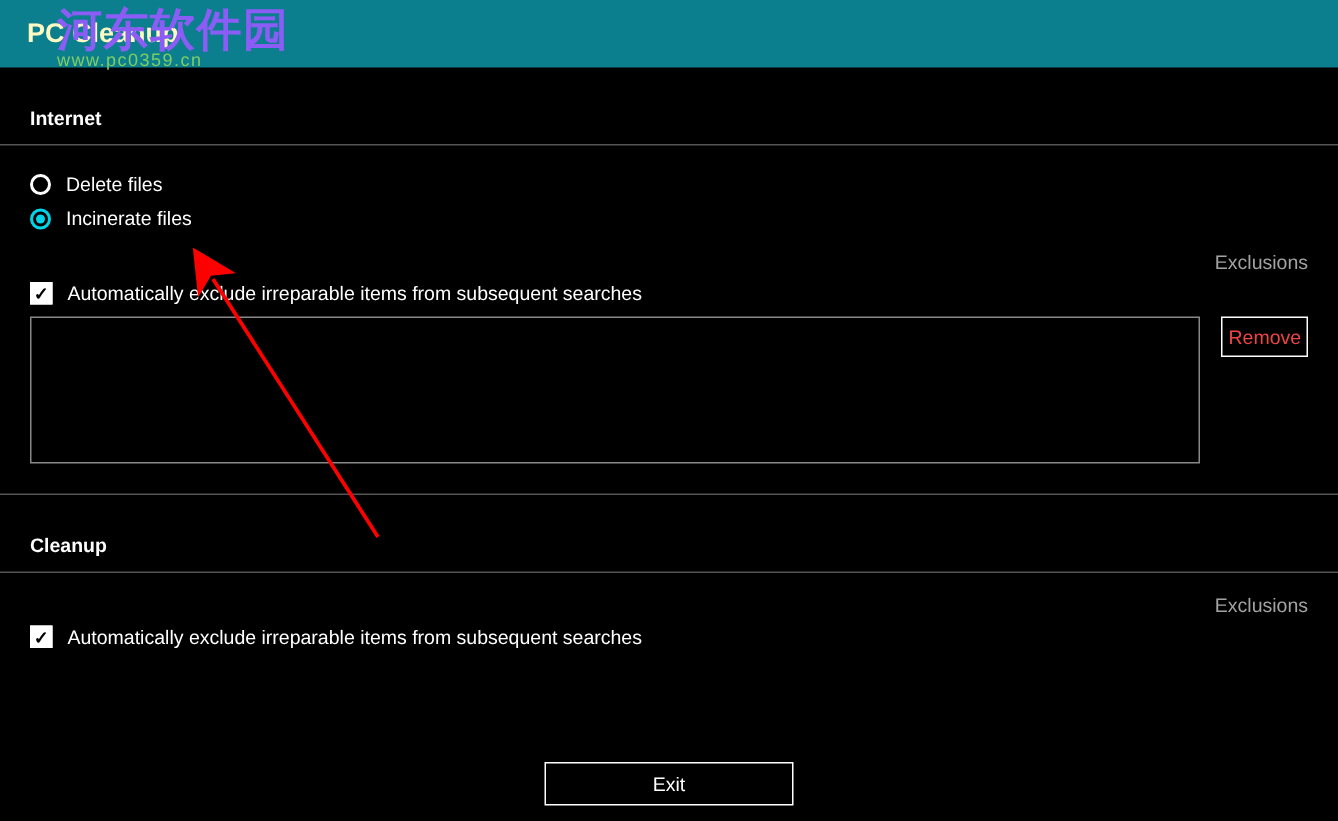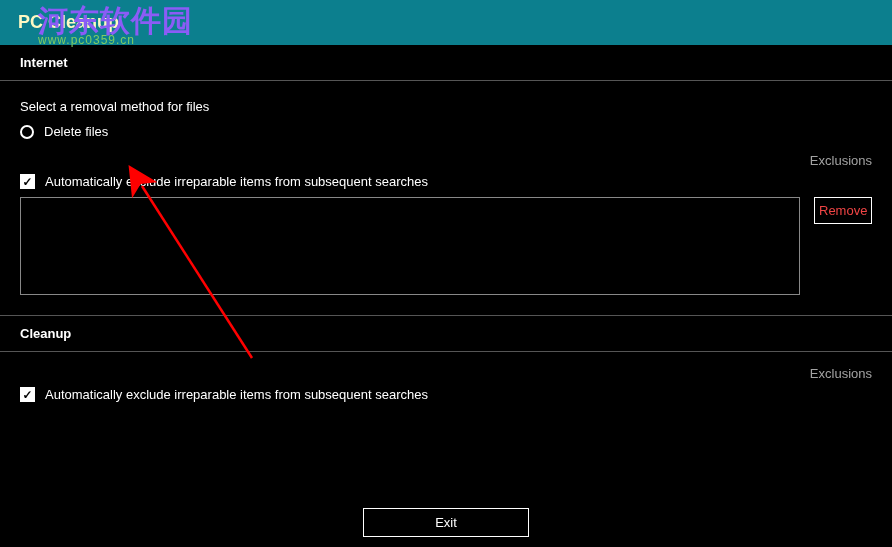--- a/index.html
+++ b/index.html
@@ -43,20 +43,21 @@
     color: #7fce63;
     margin-top: -2px;
     letter-spacing: 1px;
   }
   .section-header {
     padding: 10px 20px 10px 20px;
     font-weight: 600;
     font-size: 13px;
     color: #fff;
     background:#000;
+    margin-top:16px;
   }
   .divider {
     height: 1px;
     background: #555;
     margin: 0 0 0 0;
   }
   .section-body {
     padding: 18px 20px 10px 20px;
   }
   .field-label {
@@ -163,27 +164,30 @@
 </div>
 
 <div class="titlebar">
   <span class="title">PC Cleanup</span>
 </div>
 
 <div class="section-header">Internet</div>
 <div class="divider"></div>
 
 <div class="section-body">
-  <div class="field-label">Select a removal method for files</div>
 
   <div class="radio-row">
     <span class="radio"></span>
     <span>Delete files</span>
   </div>
 
+  <div class="radio-row">
+    <span class="radio selected"></span>
+    <span>Incinerate files</span>
+  </div>
 
   <div class="sub-heading excl-row" style="margin-top:14px;">Exclusions</div>
 
   <div class="check-row">
     <span class="checkbox">✓</span>
     <span>Automatically exclude irreparable items from subsequent searches</span>
   </div>
 
   <div class="exclusions-area">
     <div class="list-box"></div>

